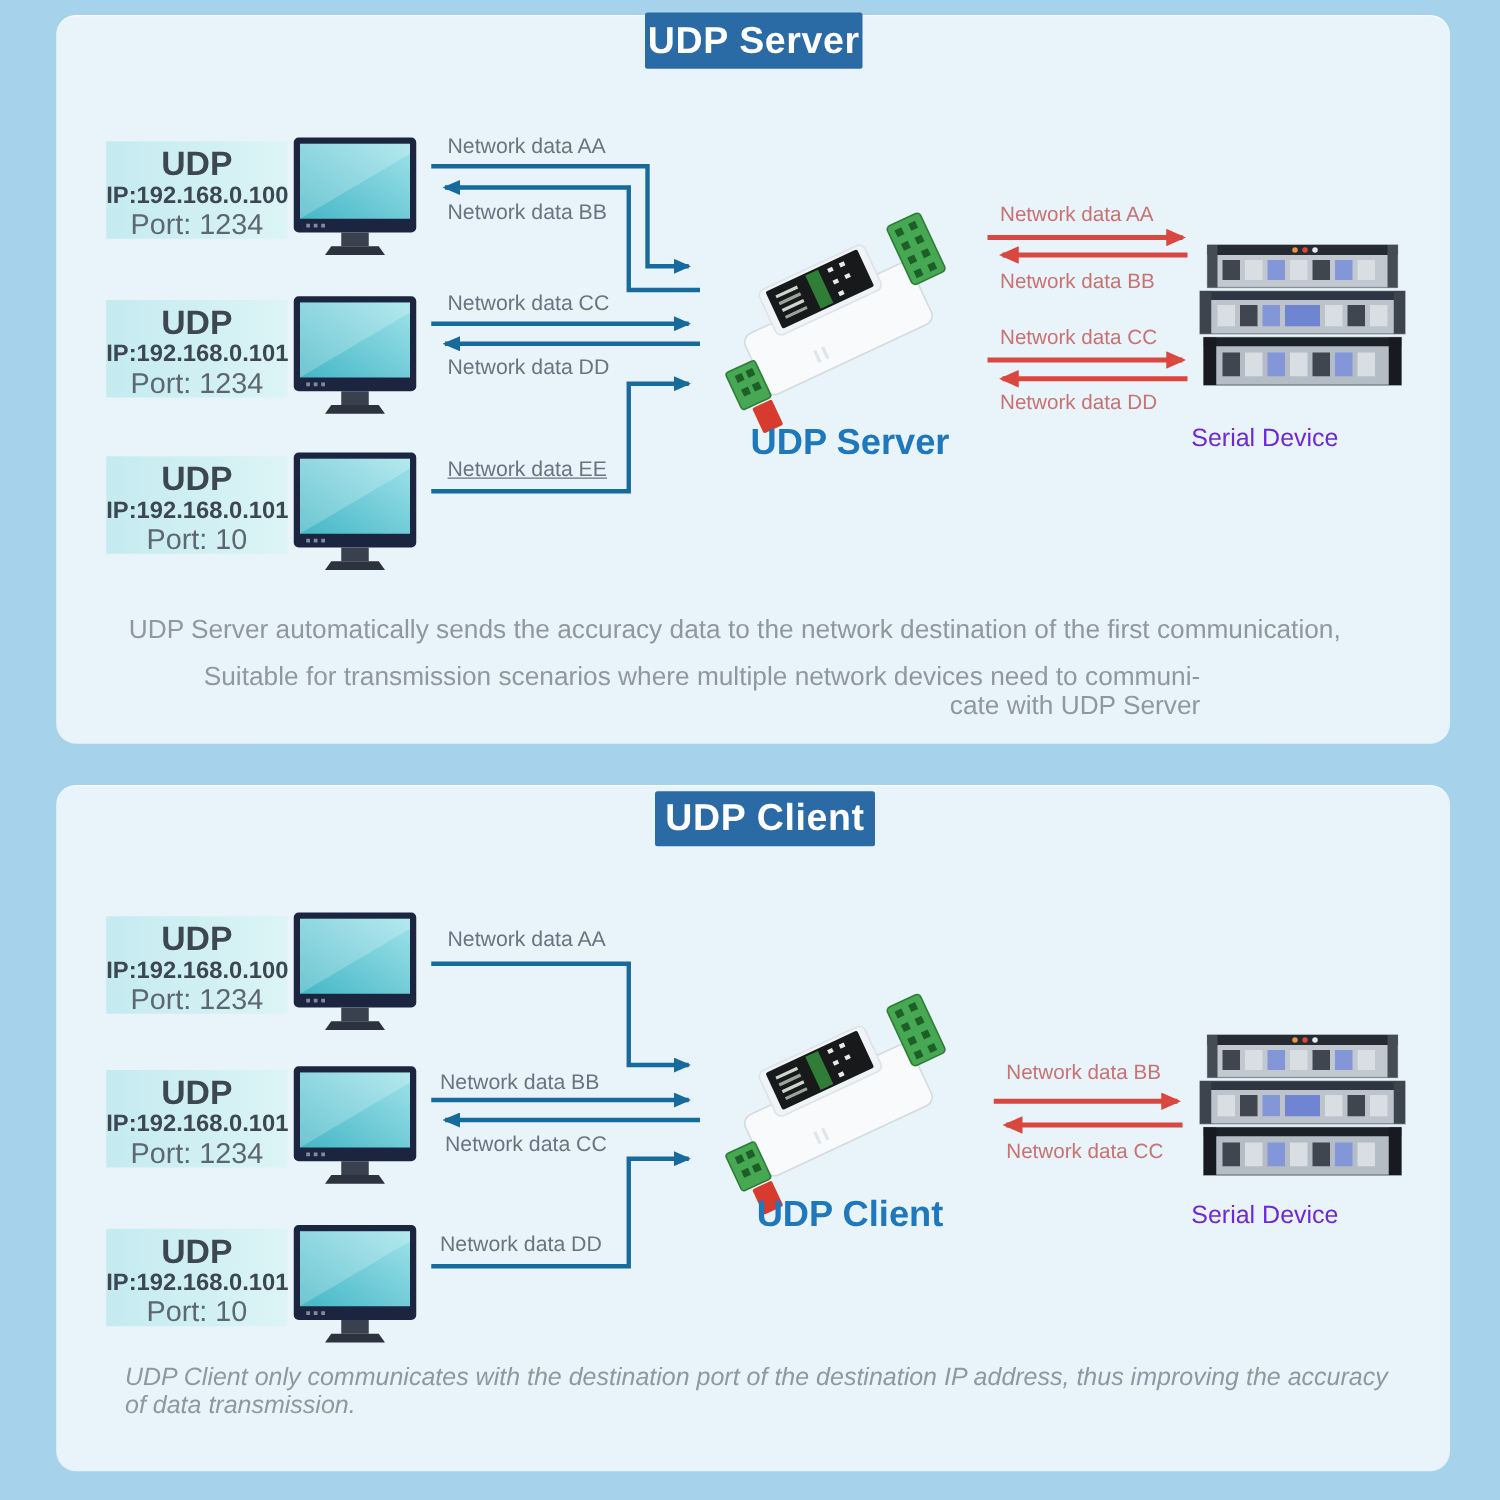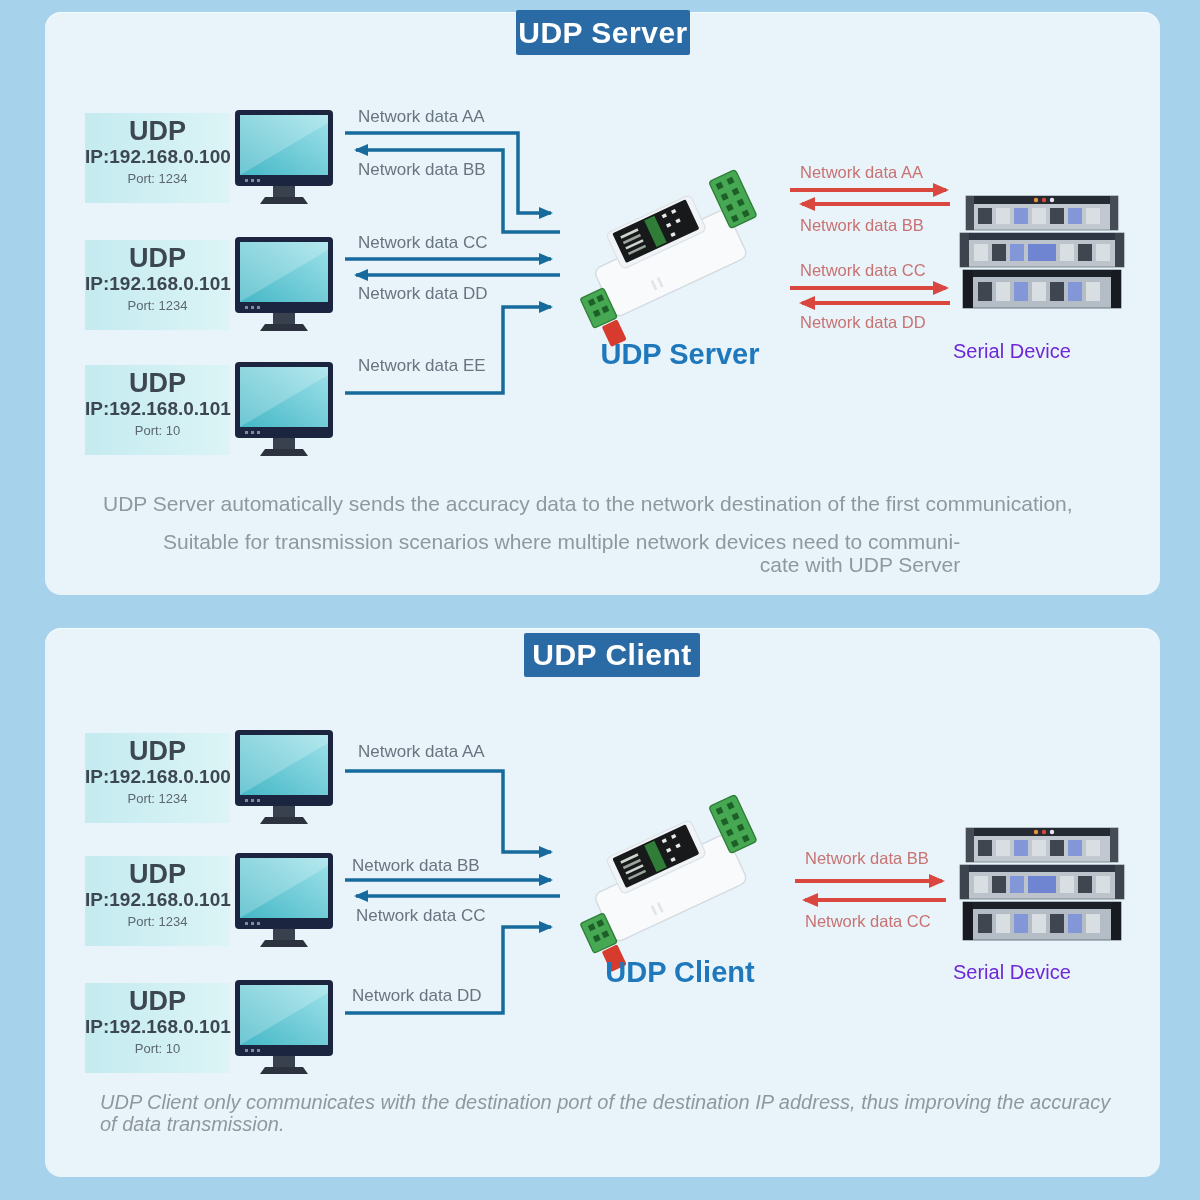--- a/index.html
+++ b/index.html
@@ -14,27 +14,27 @@
     box-shadow:inset 0 1px 0 rgba(255,255,255,.6);
   }
   #panel-server{top:12px;height:583px;}
   #panel-client{top:628px;height:549px;}
   .title-box{
     position:absolute;background:#2b6ba5;color:#ffffff;
     font-weight:bold;font-size:30px;display:flex;align-items:center;justify-content:center;
     border-radius:2px;letter-spacing:.5px;
   }
   .pc-box{
-    position:absolute;left:85px;width:145px;height:90px;
+    position:absolute;left:85px;width:145px;height:78px;
     background:linear-gradient(90deg,#c4ebf0,#dcf4f6);
     text-align:center;padding-top:4px;box-sizing:border-box;
   }
   .pc-proto{font-size:27px;font-weight:bold;color:#3d4752;line-height:28px;}
   .pc-ip{font-size:19px;font-weight:bold;color:#3d4752;line-height:23px;}
-  .pc-port{font-size:13px;color:#5d6772;line-height:22px;}
+  .pc-port{font-size:23px;color:#5d6772;line-height:22px;}
   .netlabel{
     position:absolute;font-size:17px;color:#68747f;white-space:nowrap;
   }
   .redlabel{
     position:absolute;font-size:16.5px;color:#c87272;white-space:nowrap;
   }
   .dev-caption{
     position:absolute;width:200px;text-align:center;
     font-size:29px;font-weight:bold;color:#1e78bb;white-space:nowrap;
   }
@@ -214,21 +214,21 @@
 <div class="pc-box" style="top:365px;">
   <div class="pc-proto">UDP</div>
   <div class="pc-ip">IP:192.168.0.101</div>
   <div class="pc-port">Port: 10</div>
 </div>
 
 <div class="netlabel" style="left:358px;top:107px;">Network data AA</div>
 <div class="netlabel" style="left:358px;top:160px;">Network data BB</div>
 <div class="netlabel" style="left:358px;top:233px;">Network data CC</div>
 <div class="netlabel" style="left:358px;top:284px;">Network data DD</div>
-<div class="netlabel" style="left:358px;top:356px;">Network data EE</div>
+<div class="netlabel" style="left:358px;top:366px;text-decoration:underline;">Network data EE</div>
 
 <div class="redlabel" style="left:800px;top:163px;">Network data AA</div>
 <div class="redlabel" style="left:800px;top:216px;">Network data BB</div>
 <div class="redlabel" style="left:800px;top:261px;">Network data CC</div>
 <div class="redlabel" style="left:800px;top:313px;">Network data DD</div>
 
 <div class="dev-caption" style="left:580px;top:338px;">UDP Server</div>
 <div class="rack-caption" style="left:953px;top:340px;">Serial Device</div>
 
 <div class="caption" style="left:103px;top:492px;">UDP Server automatically sends the accuracy data to the network destination of the first communication,</div>

